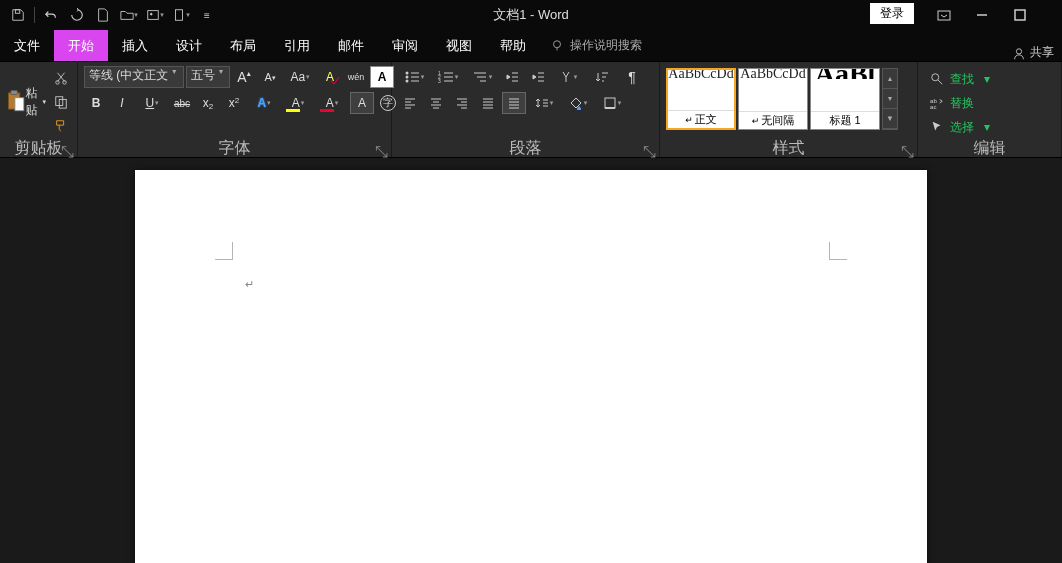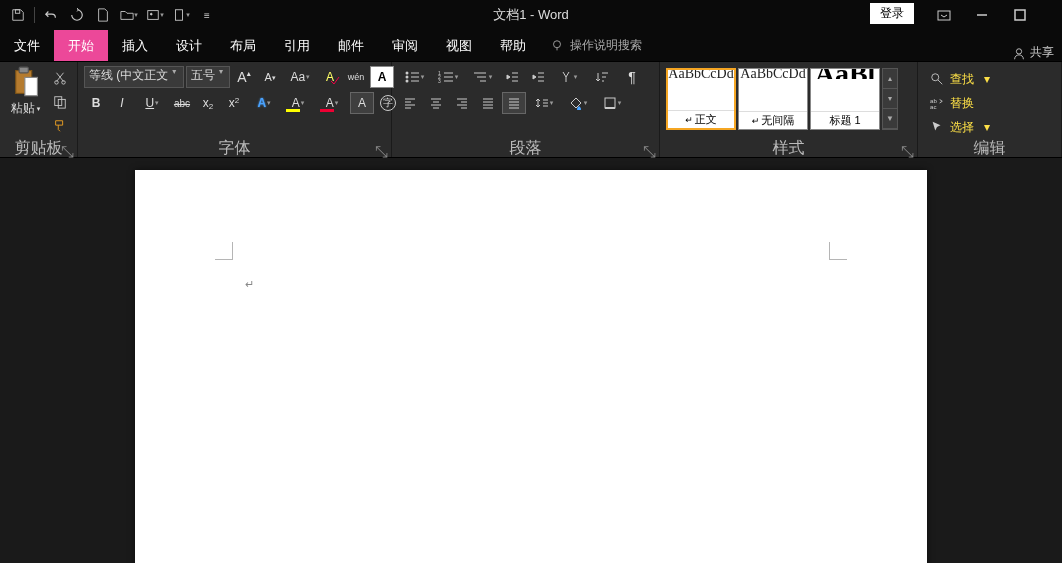--- a/index.html
+++ b/index.html
@@ -12,33 +12,33 @@
 .qat-btn svg { width: 14px; height: 14px; fill: currentColor; stroke: currentColor; }
 .qat-sep { width: 1px; height: 16px; background: #444; margin: 0 2px; }
 .title { position: absolute; left: 50%; transform: translateX(-50%); color: #ddd; font-size: 13px; }
 .winbtns { margin-left: auto; display: flex; align-items: flex-start; gap: 2px; padding-right: 24px; }
 .login-btn { background: #fff; color: #000; padding: 2px 10px; font-size: 12px; border: none; cursor: pointer; margin-right: 10px; }
 .win-btn { width: 36px; height: 24px; display: flex; align-items: center; justify-content: center; color: #ccc; cursor: pointer; }
 
 
 .tabs { height: 32px; background: #0a0a0a; display: flex; align-items: stretch; border-bottom: 1px solid #000; }
 .tab { padding: 0 14px; display: flex; align-items: center; color: #fff; font-size: 13px; cursor: pointer; }
-.tab.active { background: #ec4899; }
+.tab.active { background: #d946ef; }
 .tabs-right { margin-left: auto; display: flex; align-items: flex-end; padding-right: 8px; gap: 4px; color: #ccc; }
 .tell-me { display: flex; align-items: center; gap: 6px; color: #aaa; padding: 0 10px; cursor: text; }
 
 
 .ribbon { height: 96px; background: #2b2b2b; display: flex; border-bottom: 1px solid #000; }
 .group { display: flex; flex-direction: column; border-right: 1px solid #1a1a1a; }
 .group-body { flex: 1; display: flex; align-items: flex-start; padding: 4px 6px 0 6px; gap: 4px; }
 .group-label { height: 18px; display: flex; align-items: center; justify-content: center; font-size: 16px; color: #bbb; position: relative; }
 .group-launcher { position: absolute; right: 4px; bottom: 2px; width: 12px; height: 12px; color: #888; cursor: pointer; }
 
 
-.big-btn { display: flex; flex-direction: column; align-items: center; width: 40px; height: 70px; cursor: pointer; }
+.big-btn { display: flex; align-items: center; width: 40px; height: 70px; cursor: pointer; }
 .big-btn .icon { width: 28px; height: 32px; }
 .big-btn .lbl { font-size: 12px; color: #ddd; margin-top: 2px; display:flex; align-items:center; gap:2px;}
 .stack { display: flex; flex-direction: column; gap: 4px; padding-top: 2px;}
 .small-btn { width: 22px; height: 20px; display: flex; align-items: center; justify-content: center; cursor: pointer; color: #ccc; }
 
 
 .font-rows { display: flex; flex-direction: column; gap: 4px; }
 .row { display: flex; align-items: center; gap: 2px; }
 .combo { height: 22px; background: #3a3a3a; border: 1px solid #555; display: flex; align-items: flex-start; padding: 0 4px; color: #ddd; font-size: 12px; cursor: pointer; }
 .combo .arrow { margin-left: 4px; font-size: 8px; color: #aaa; }
@@ -53,21 +53,21 @@
 .style-item { width: 70px; height: 62px; background: #fff; color: #000; display: flex; flex-direction: column; cursor: pointer; border:1px solid #888;gap:32px; }
 .style-item.first { border: 2px solid #f5a623; width:70px; }
 .style-preview { flex: 1; display: flex; align-items: center; justify-content: center; font-family: "SimSun", serif; font-size: 14px; color: #222; overflow:hidden; white-space:nowrap;}
 .style-preview.big { font-size: 28px; font-weight: bold; color:#000;}
 .style-name { height: 18px; font-size: 11px; display: flex; align-items: center; justify-content: center; border-top: 1px solid #ddd; gap:2px;}
 .gallery-scroll { width: 16px; display: flex; flex-direction: column; border:1px solid #555; background:#3a3a3a; }
 .gallery-scroll div { flex: 1; display: flex; align-items: center; justify-content: center; font-size: 8px; color: #aaa; cursor: pointer; border-bottom:1px solid #555;}
 
 
 .edit-col { display: flex; flex-direction: column; gap: 2px; padding-top: 2px;}
-.edit-btn { height: 22px; display: flex; align-items: center; gap: 6px; padding: 0 6px; cursor: pointer; color: #fde047; font-size: 12px; white-space: nowrap; }
+.edit-btn { height: 22px; display: flex; align-items: center; gap: 6px; padding: 0 6px; cursor: pointer; color: #22c55e; font-size: 12px; white-space: nowrap; }
 
 
 .doc-area { height: calc(563px - 30px - 32px - 96px); background: #1a1a1a; display: flex; justify-content: center; overflow: hidden; padding-top: 12px;}
 .page { width: 792px; height: 1000px; background: #fff; position: relative; box-shadow: 0 0 6px rgba(0,0,0,0.6); }
 .mark-corner { position:absolute; width:18px; height:18px; }
 .mark-corner::before { content:""; position:absolute; left:0; bottom:0; width:18px; height:1px; background:#b5b5b5;}
 .mark-corner::after  { content:""; position:absolute; right:0; top:0; width:1px; height:18px; background:#b5b5b5;}
 .mark-tl { left: 80px; top: 72px; transform: scaleX(1) scaleY(1);}
 .mark-tr { right: 80px; top: 72px; transform: scaleX(-1);}
 .cursor-mark { position:absolute; left: 110px; top: 108px; font-size: 11px; color: #888; font-family: "SimSun"; }

